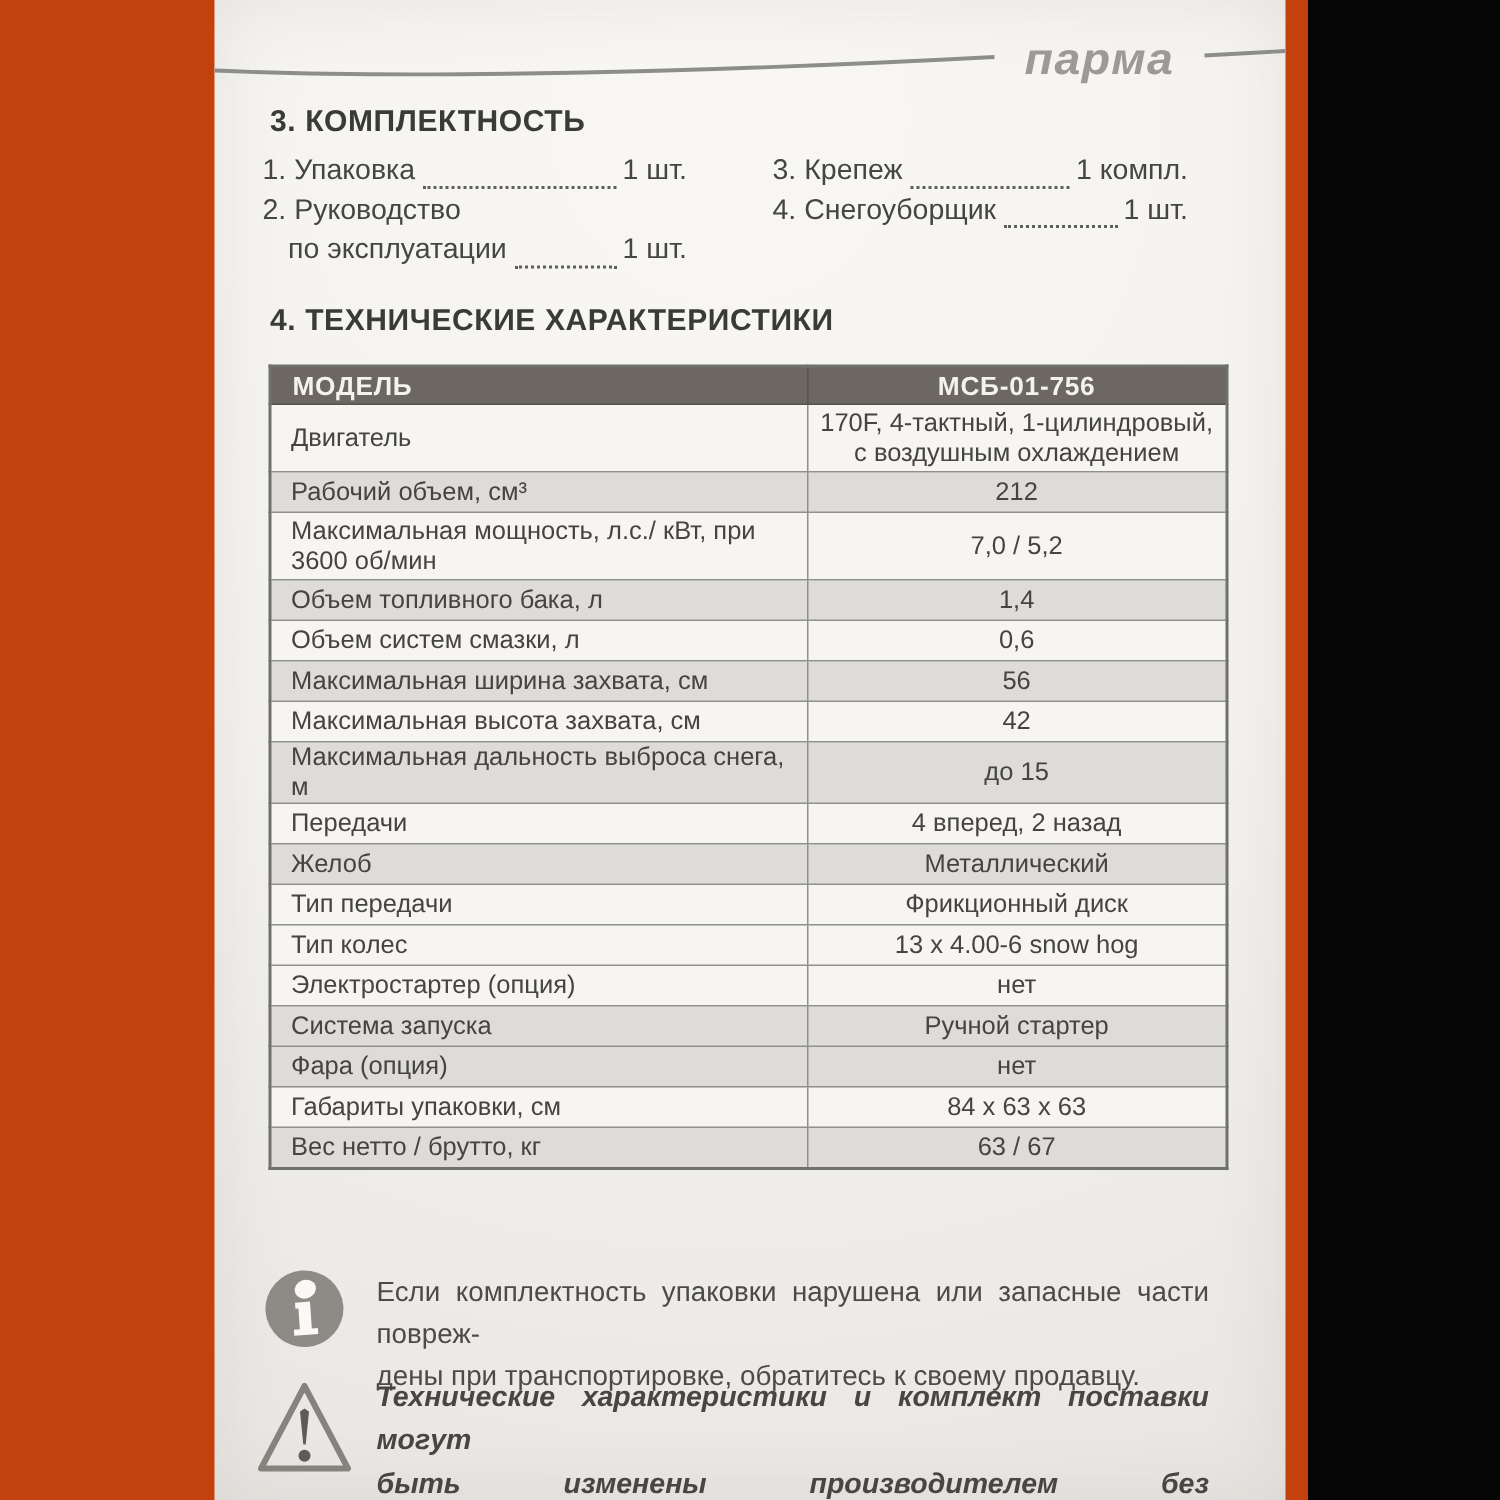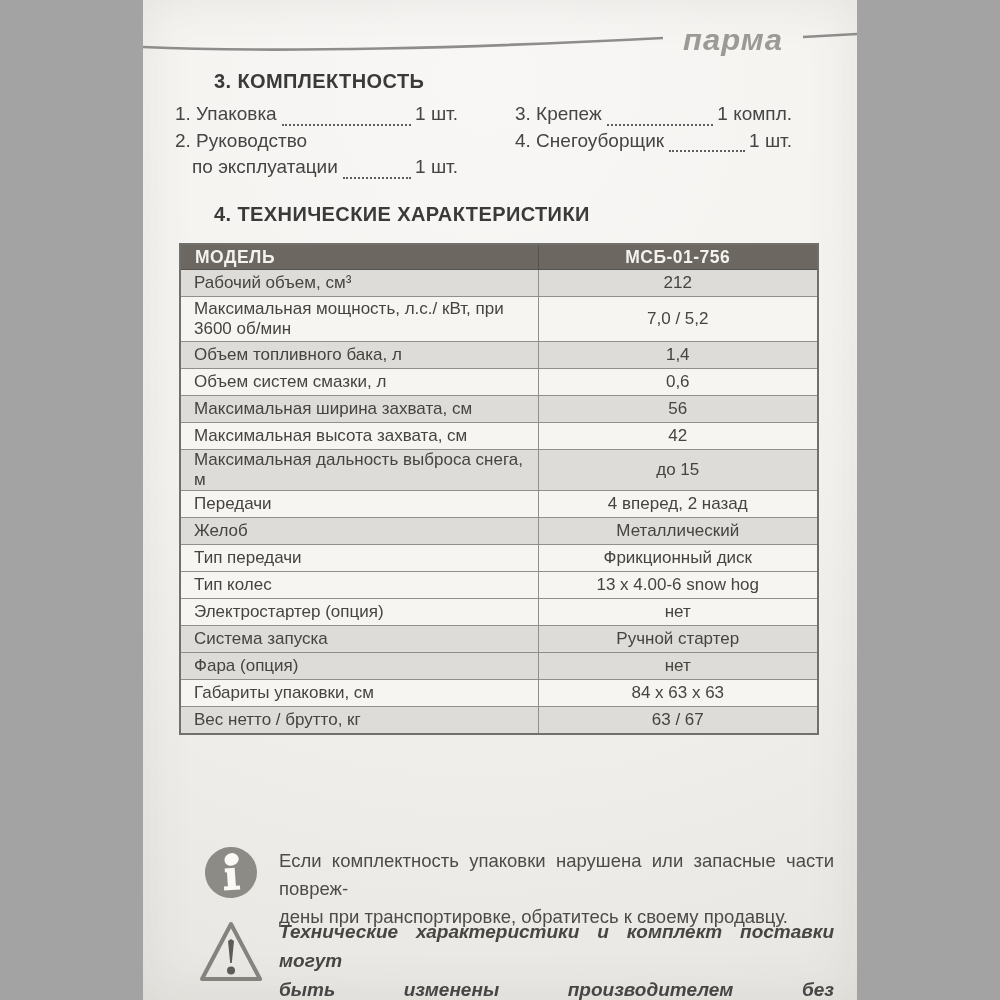--- a/index.html
+++ b/index.html
@@ -1,27 +1,27 @@
 <!DOCTYPE html>
 <html><head>
 <meta charset="utf-8">
 <style>
   html,body{margin:0;padding:0;background:#060606;}
-  .stage{position:relative;width:1000px;height:1000px;background:#a3a3a3;overflow:hidden;
+  .stage{position:relative;width:872px;height:1000px;background:#c2410c;overflow:hidden;
          font-family:"Liberation Sans","DejaVu Sans",sans-serif;}
   .page{position:absolute;left:143px;top:0;width:714px;height:1000px;
         background:radial-gradient(130% 95% at 48% 8%, #f8f7f5 0%, #f3f2ef 55%, #e9e7e3 100%);
         box-shadow:inset 0 0 50px rgba(90,85,75,.10);}
   
   .brand-rule{position:absolute;left:0;top:25px;width:714px;height:42px;}
   .brand-logo{position:absolute;left:528px;top:24px;width:124px;text-align:center;
         font-size:31px;line-height:32px;font-weight:bold;font-style:italic;
         letter-spacing:1px;color:#9b9a96;transform:scaleY(.96);}
   
-  .sec-heading{position:absolute;left:37px;font-size:20px;font-weight:bold;color:#3a3a38;letter-spacing:.4px;margin-left:34px;}
+  .sec-heading{position:absolute;left:37px;font-size:20px;font-weight:bold;color:#3a3a38;letter-spacing:.4px;}
   .h-kit{top:70px;}
   .h-spec{top:203px;}
   
   .kit-col{position:absolute;top:103px;font-size:19px;color:#454543;text-align:right;}
   .kit-col.left{left:32px;width:283px;}
   .kit-col.right{left:372px;width:277px;}
   .kit-line{display:flex;align-items:baseline;height:26.5px;white-space:nowrap;}
   .kit-line .indent{padding-left:17px;}
   .kit-leader{flex:1;min-width:10px;margin:0 4px 0 5px;align-self:flex-end;
         border-bottom:2.4px dotted #5e5e5c;margin-bottom:4px;}
@@ -33,21 +33,21 @@
   .spec-table{border:2px solid #70706c;}
   .spec-table th{background:#6c6861;color:#f3f2ef;font-size:17.5px;letter-spacing:.5px;height:24px;
         font-weight:bold;border-color:#55534e;}
   .spec-table th.param{ text-align:left;padding-left:14px;}
   .spec-table th.value{ text-align:center;border-left:1px solid #c9c8c4;}
   .spec-table td.param{text-align:left;padding-left:13px;padding-right:8px;background:#f6f5f2;}
   .spec-table td.value{text-align:center;background:#f6f5f2;white-space:pre-line;}
   .spec-table tr.shaded td{background:#dedcd8;}
   .spec-table tr.normal{height:27px;} .spec-table tr.tall{height:45px;}
   
-  .note{position:absolute;left:48px;width:643px;text-decoration:underline;}
+  .note{position:absolute;left:20px;width:643px;text-decoration:underline;}
   .note-info{top:843px;height:60px;}
   .note-warn{top:915px;height:75px;}
   .note-icon{position:absolute;}
   .info-icon{left:13px;top:3px;}
   .warn-icon{left:7px;top:4px;}
   .note-text{position:absolute;left:88px;top:4px;width:555px;font-size:18.5px;color:#4c4b49;line-height:28px;}
   .note-warn .note-text{font-size:19px;font-weight:bold;font-style:italic;line-height:29px;top:2px;color:#474644;}
   .note-line{display:block;}
   .note-line.fill{text-align:justify;text-align-last:justify;}
 </style>
@@ -99,20 +99,25 @@
           <col class="c1">
           <col class="c2">
         </colgroup>
       <thead>
         <tr>
           <th class="param">МОДЕЛЬ</th>
           <th class="value">МСБ-01-756</th>
         </tr>
       </thead>
       <tbody>
+          <tr class="tall">
+            <td class="param">Двигатель</td>
+            <td class="value">170F,  4-тактный, 1-цилиндровый,
+с воздушным охлаждением</td>
+          </tr>
           <tr class="normal shaded">
             <td class="param">Рабочий объем, см³</td>
             <td class="value">212</td>
           </tr>
           <tr class="tall">
             <td class="param">Максимальная мощность, л.с./ кВт, при 3600 об/мин</td>
             <td class="value">7,0 / 5,2</td>
           </tr>
           <tr class="normal shaded">
             <td class="param">Объем топливного бака, л</td>

